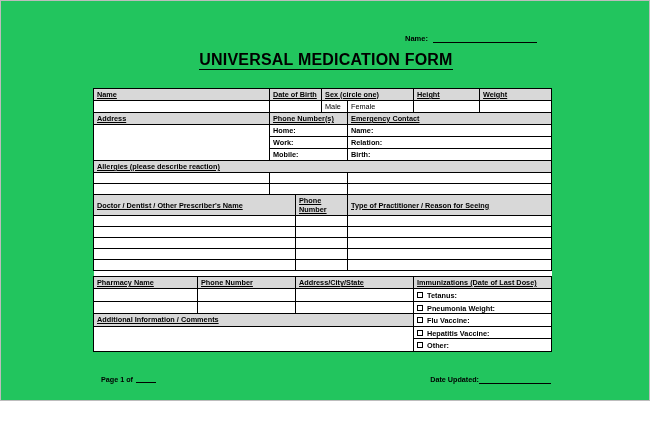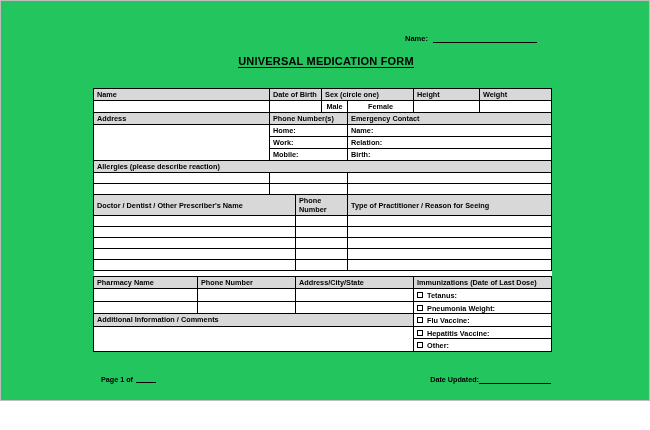--- a/index.html
+++ b/index.html
@@ -43,21 +43,21 @@
   
   .title-wrap {
     position: absolute;
     left: 0;
     top: 50px;
     width: 650px;
     text-align: center;
   }
   .form-title {
     display: inline-block;
-    font-size: 11px;
+    font-size: 16px;
     font-weight: bold;
     letter-spacing: .2px;
     color: #000;
     border-bottom: 1.6px solid #000;
     padding-bottom: 0px;
   }
   .form-subtitle {
     margin-top: 4px;
     font-size: 7.6px;
     font-weight: bold;
@@ -79,22 +79,23 @@
     border: 1px solid #000;
     padding: 1px 3px;
     vertical-align: middle;
     height: 11px;
     box-sizing: border-box;
     background: #ffffff;
   }
   .hd {
     background: #d8d8d8 !important;
     font-weight: bold;
-  }
-  .ctr { text-align: center; font-weight: bold; }
+    text-decoration: underline;
+  }
+  .ctr { text-align: left; font-weight: normal; }
   .blank { height: 12px; }
   .tall { height: 20px; }
   .cell-lbl { font-weight: bold; }
   .chk {
     display: inline-block;
     width: 4px;
     height: 4px;
     border: 1px solid #000;
     margin-right: 4px;
     vertical-align: middle;

